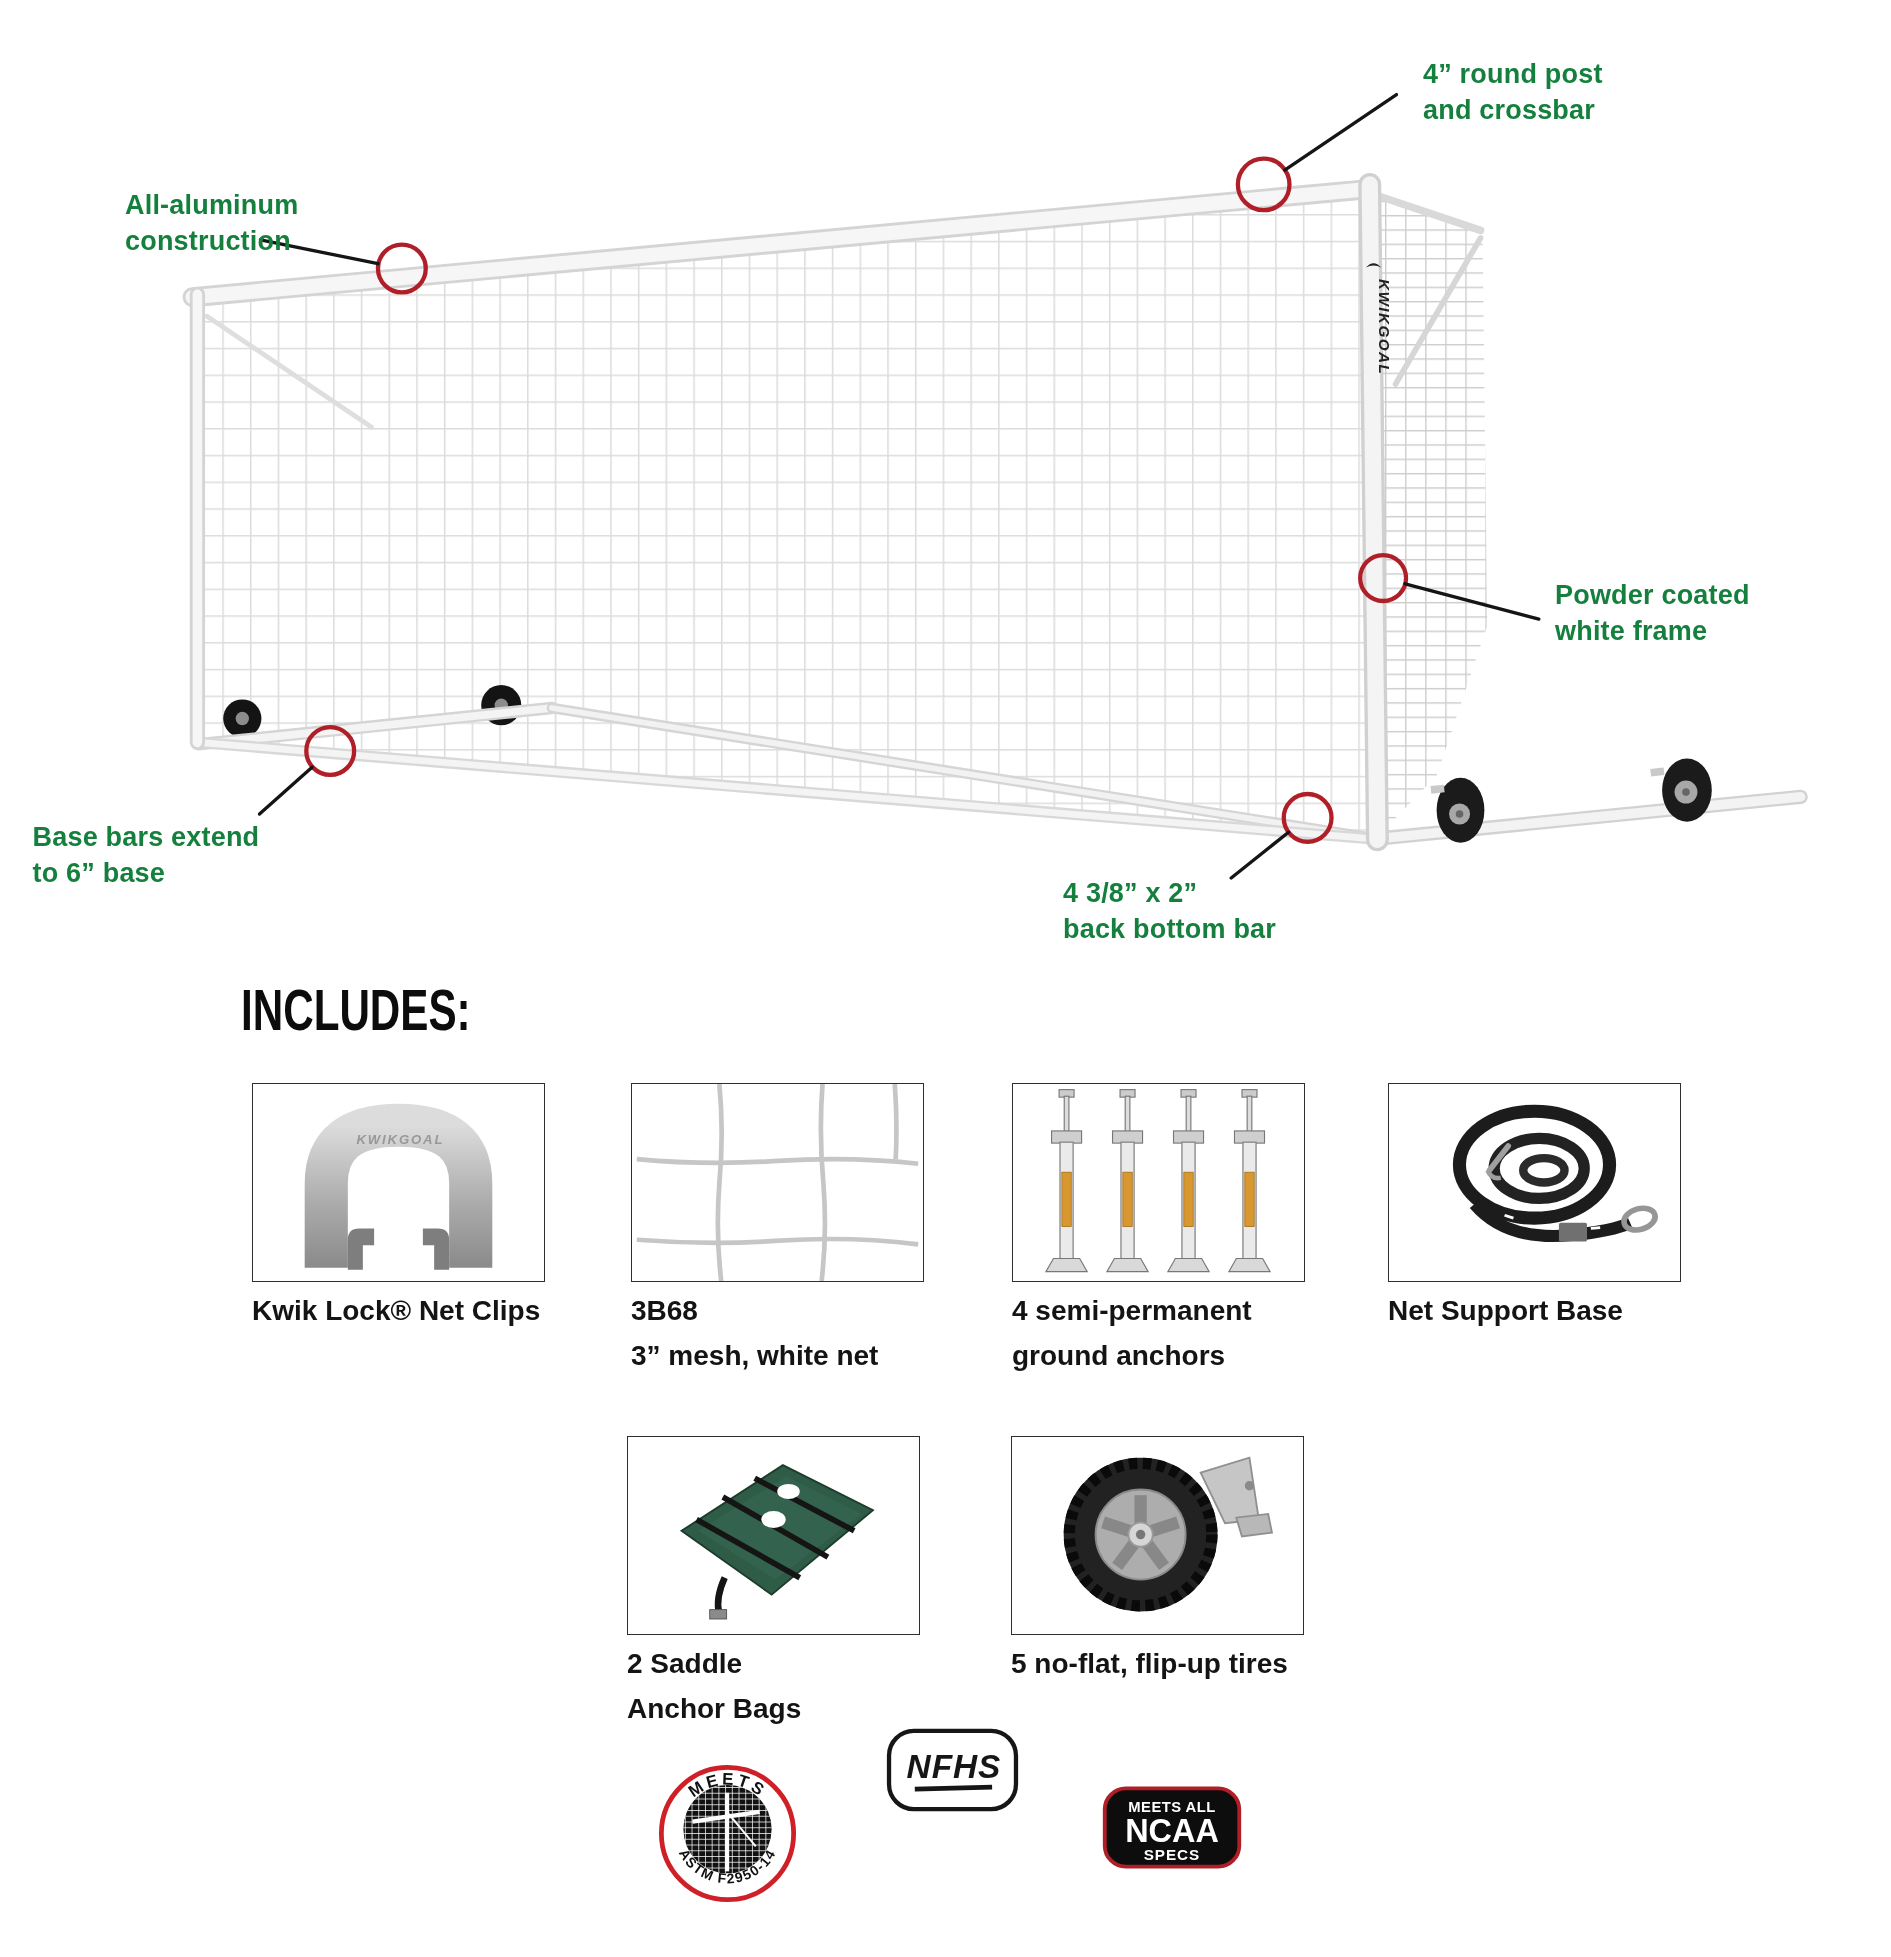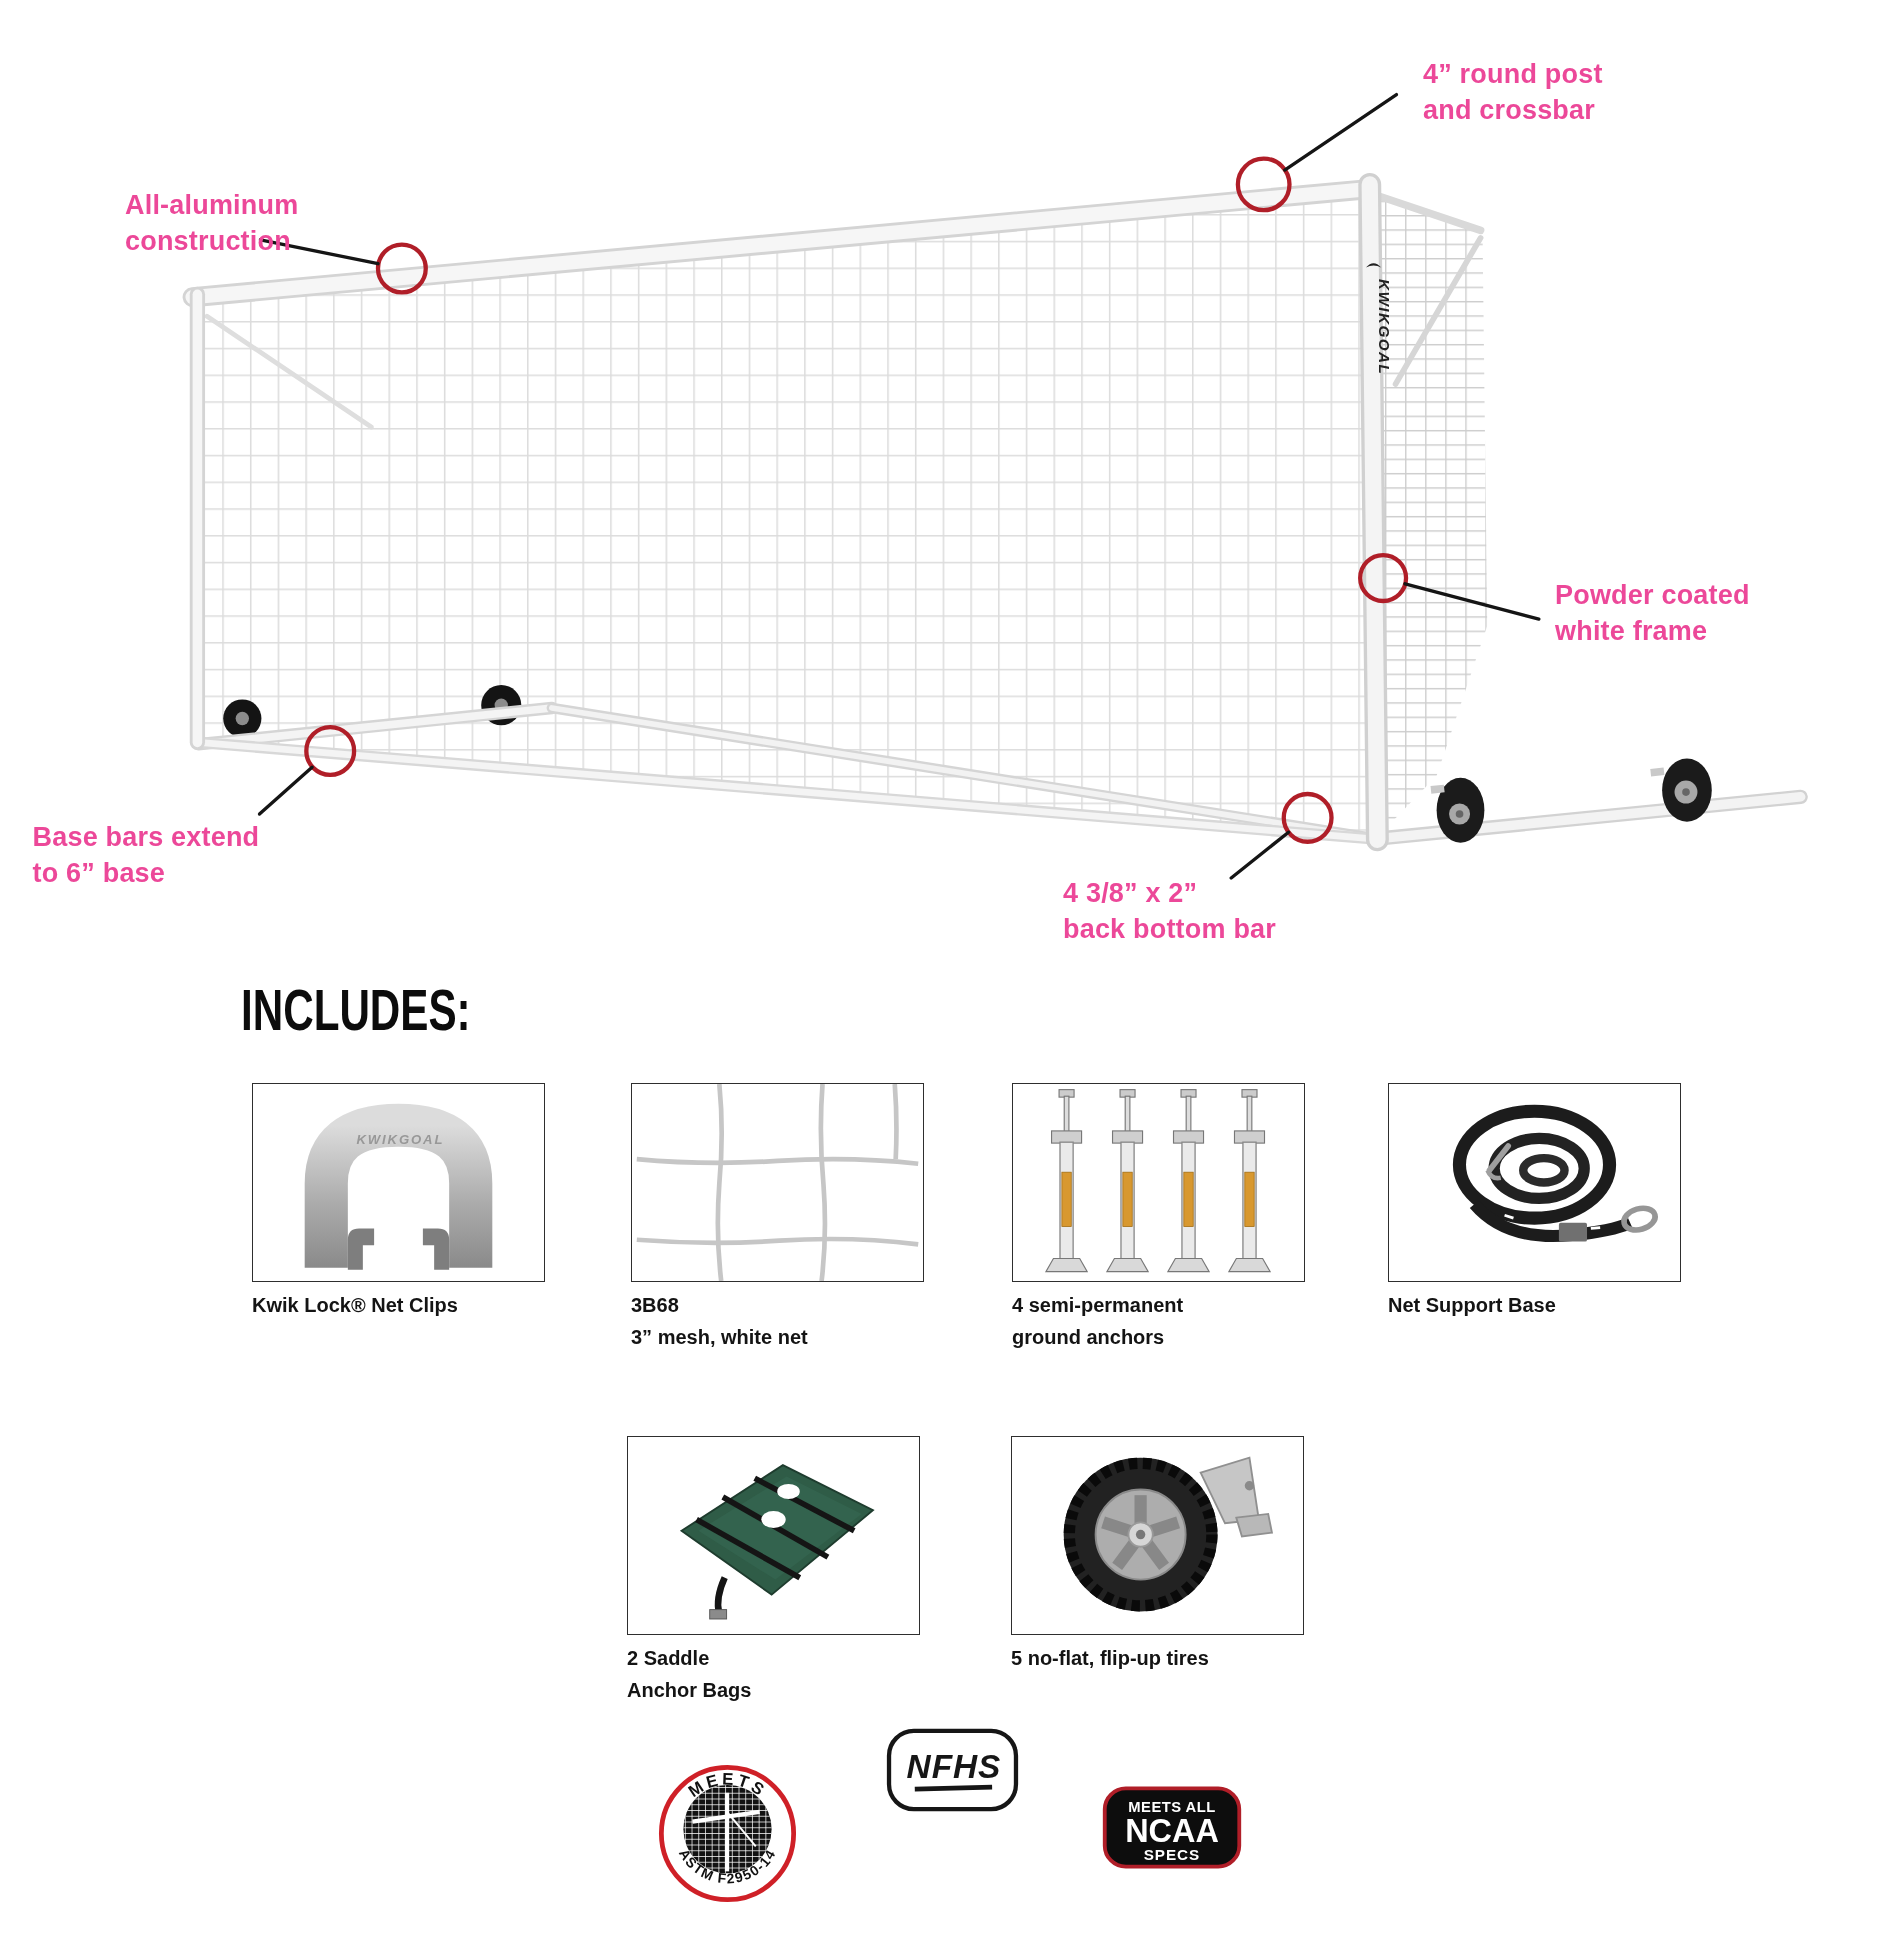--- a/index.html
+++ b/index.html
@@ -1,22 +1,22 @@
 <!DOCTYPE html>
 <html><head>
 <meta charset="utf-8">
 <style>
   html,body{margin:0;padding:0;background:#ffffff;}
   body{width:1892px;height:1958px;position:relative;font-family:"Liberation Sans",sans-serif;color:#161616;overflow:hidden;}
   .abs{position:absolute;}
-  .callout{font-size:27px;font-weight:700;line-height:1.32;letter-spacing:0.2px;white-space:pre-line;color:#ec4899;}
+  .callout{font-size:27px;font-weight:700;line-height:1.32;letter-spacing:0.2px;white-space:pre-line;color:#15803d;}
   .includes-heading{font-size:57px;font-weight:900;letter-spacing:0px;transform:scaleX(.74);transform-origin:left top;color:#0c0c0c;}
   .item-box{width:293px;height:199px;border:1.9px solid #2e2e2e;background:#fff;box-sizing:border-box;display:flex;align-items:center;justify-content:center;}
   .item-box svg{width:100%;height:100%;}
-  .caption{font-size:20px;font-weight:700;line-height:1.6;white-space:pre-line;color:#141414;width:411px;}
+  .caption{font-size:28px;font-weight:700;line-height:1.6;white-space:pre-line;color:#141414;width:411px;}
   .badge svg{display:block;}
 </style>
 </head>
 <body>
 
 <svg class="abs" style="left:0;top:0" width="1892" height="965" viewBox="0 0 1979 1010">
   <defs>
     <pattern id="mesh" width="29" height="28" patternUnits="userSpaceOnUse">
       <path d="M0 .8 H29 M.8 0 V28" stroke="#dcdcdc" stroke-width="1.6" fill="none"></path>
     </pattern>

